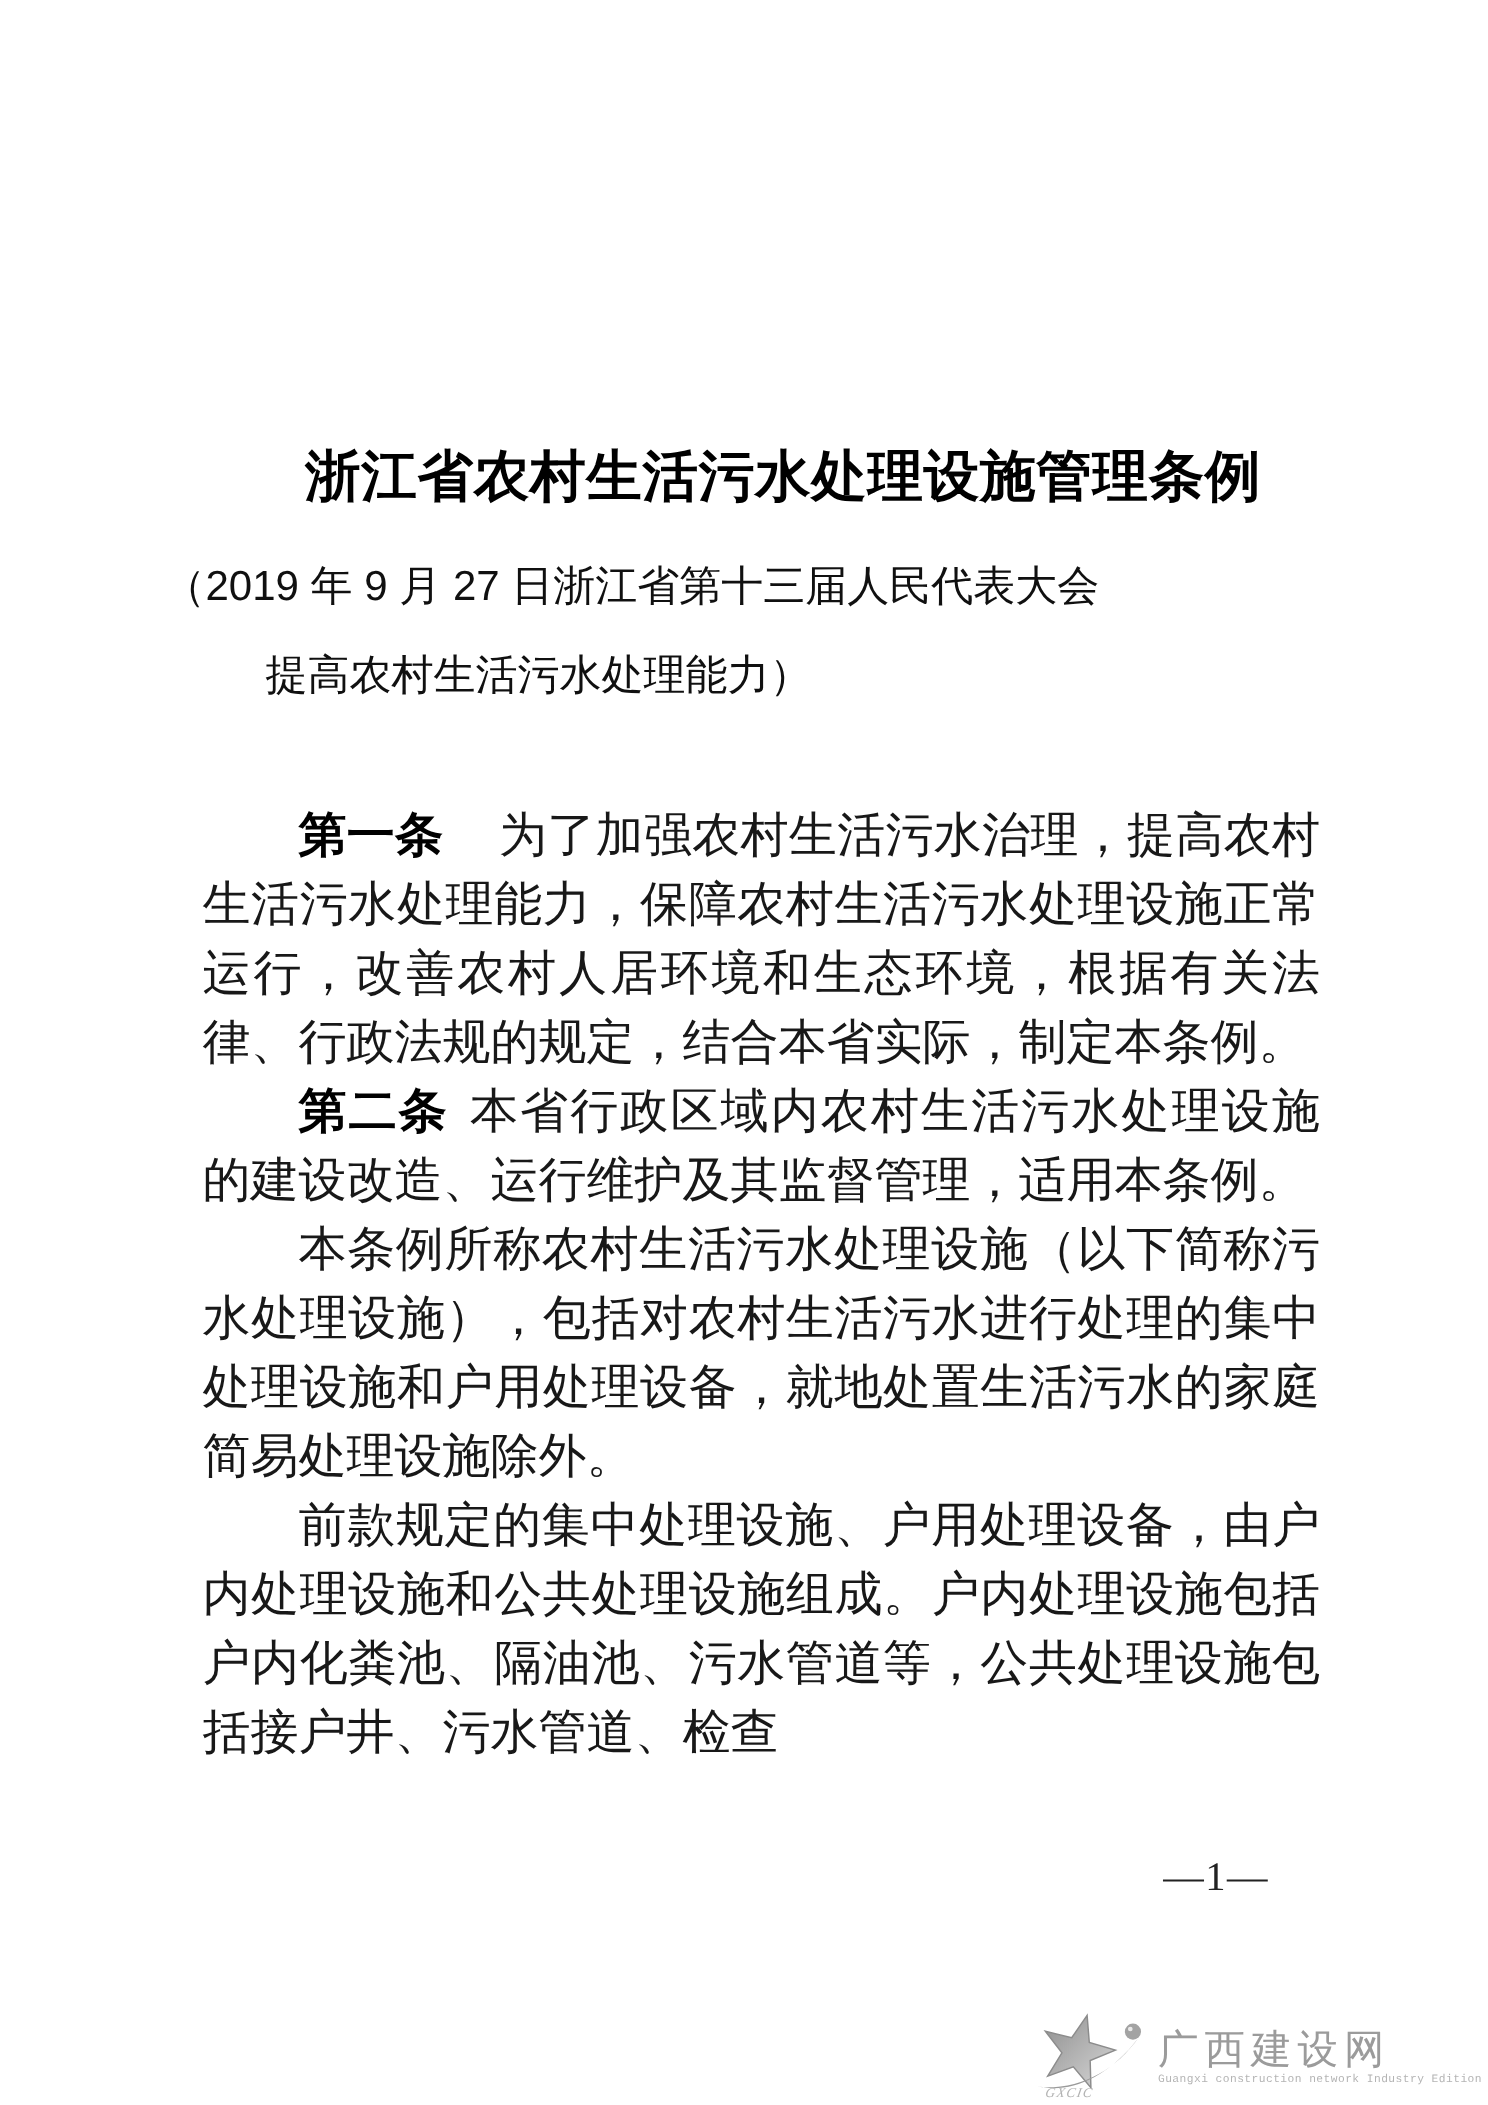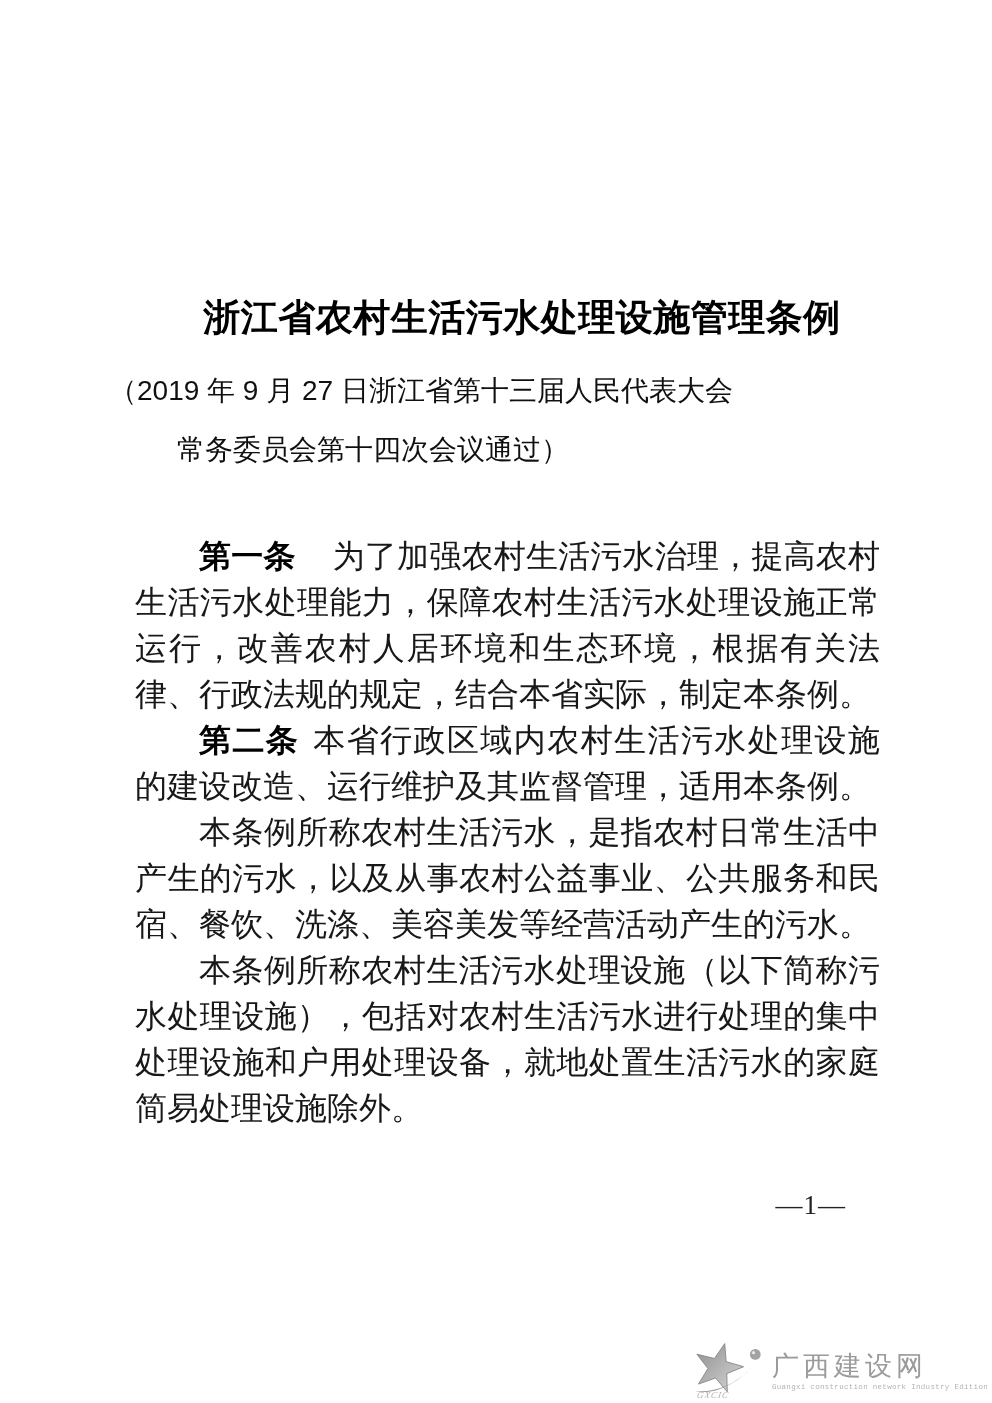--- a/index.html
+++ b/index.html
@@ -112,31 +112,31 @@
 </style>
 </head>
 <body>
 
 <div class="page">
 
   <h1 class="doc-title">浙江省农村生活污水处理设施管理条例</h1>
 
   <div class="doc-subtitle line1">（2019 年 9 月 27 日浙江省第十三届人民代表大会</div>
 
-  <div class="doc-subtitle line2">常务委员会第十四次会议通过）</div>
+  <div class="doc-subtitle line2">提高农村生活污水处理能力）</div>
 
   <section class="doc-body">
     <p class="para"><b class="label">第一条</b><span class="ptext">为了加强农村生活污水治理，提高农村生活污水处理能力，保障农村生活污水处理设施正常运行，改善农村人居环境和生态环境，根据有关法律、行政法规的规定，结合本省实际，制定本条例。</span></p>
 
     <p class="para"><b class="label">第二条</b><span class="ptext">本省行政区域内农村生活污水处理设施的建设改造、运行维护及其监督管理，适用本条例。</span></p>
 
-    <p class="para"><b class="label"></b><span class="ptext">本条例所称农村生活污水，是指农村日常生活中产生的污水，以及从事农村公益事业、公共服务和民宿、餐饮、洗涤、美容美发等经营活动产生的污水。</span></p>
 
     <p class="para"><b class="label"></b><span class="ptext">本条例所称农村生活污水处理设施（以下简称污水处理设施），包括对农村生活污水进行处理的集中处理设施和户用处理设备，就地处置生活污水的家庭简易处理设施除外。</span></p>
 
+    <p class="para"><b class="label"></b><span class="ptext">前款规定的集中处理设施、户用处理设备，由户内处理设施和公共处理设施组成。户内处理设施包括户内化粪池、隔油池、污水管道等，公共处理设施包括接户井、污水管道、检查</span></p>
   </section>
 
   <div class="page-number">—1—</div>
 
   <div class="watermark">
     <div class="mark-wrap">
       <svg viewBox="0 0 84 60" width="82" height="60" aria-hidden="true">
         <defs>
           <linearGradient id="sg" x1="0" y1="0" x2="1" y2="1">
             <stop offset="0" stop-color="#8f8f8f"></stop>

